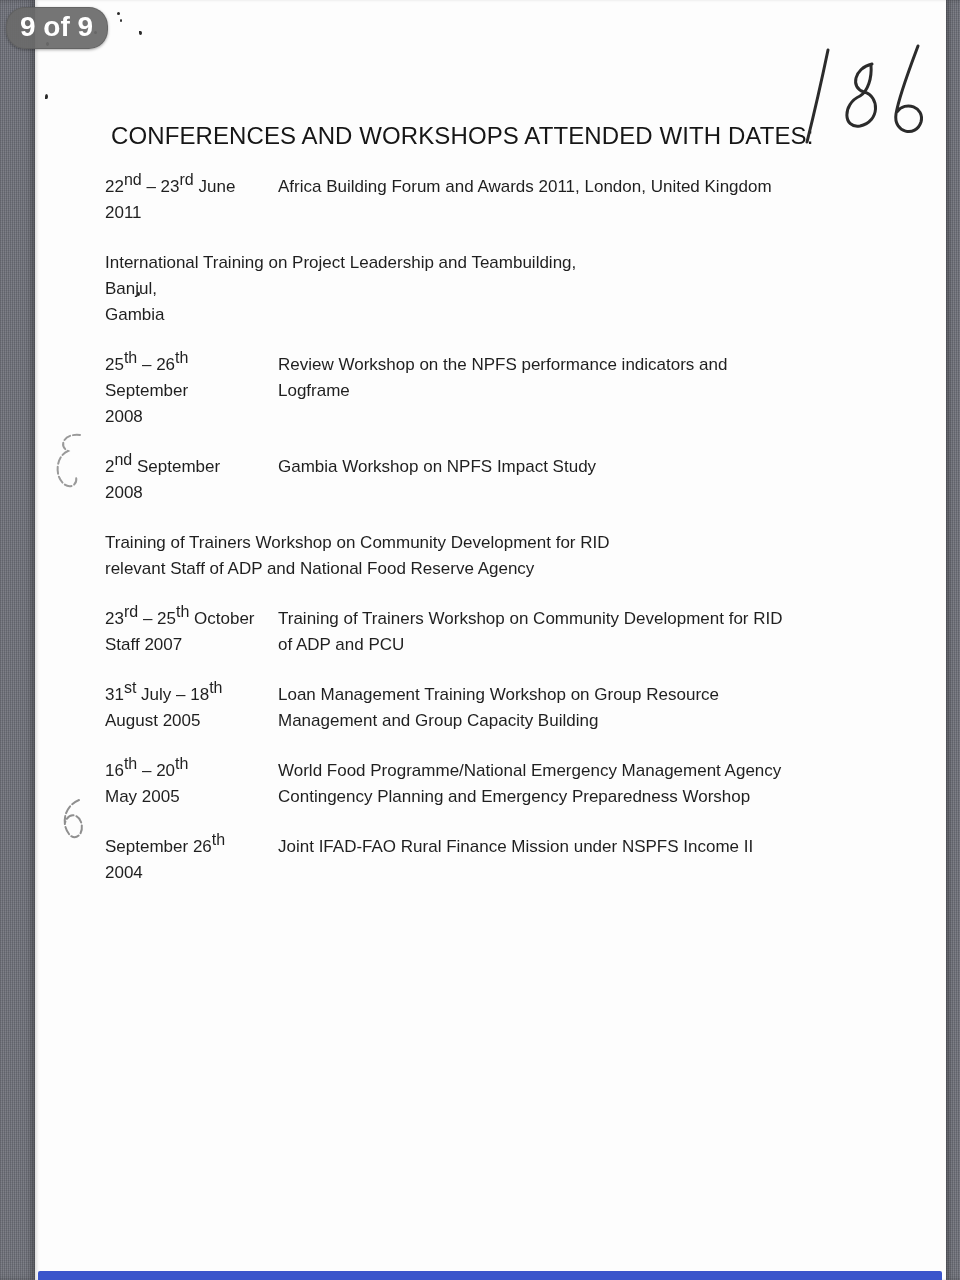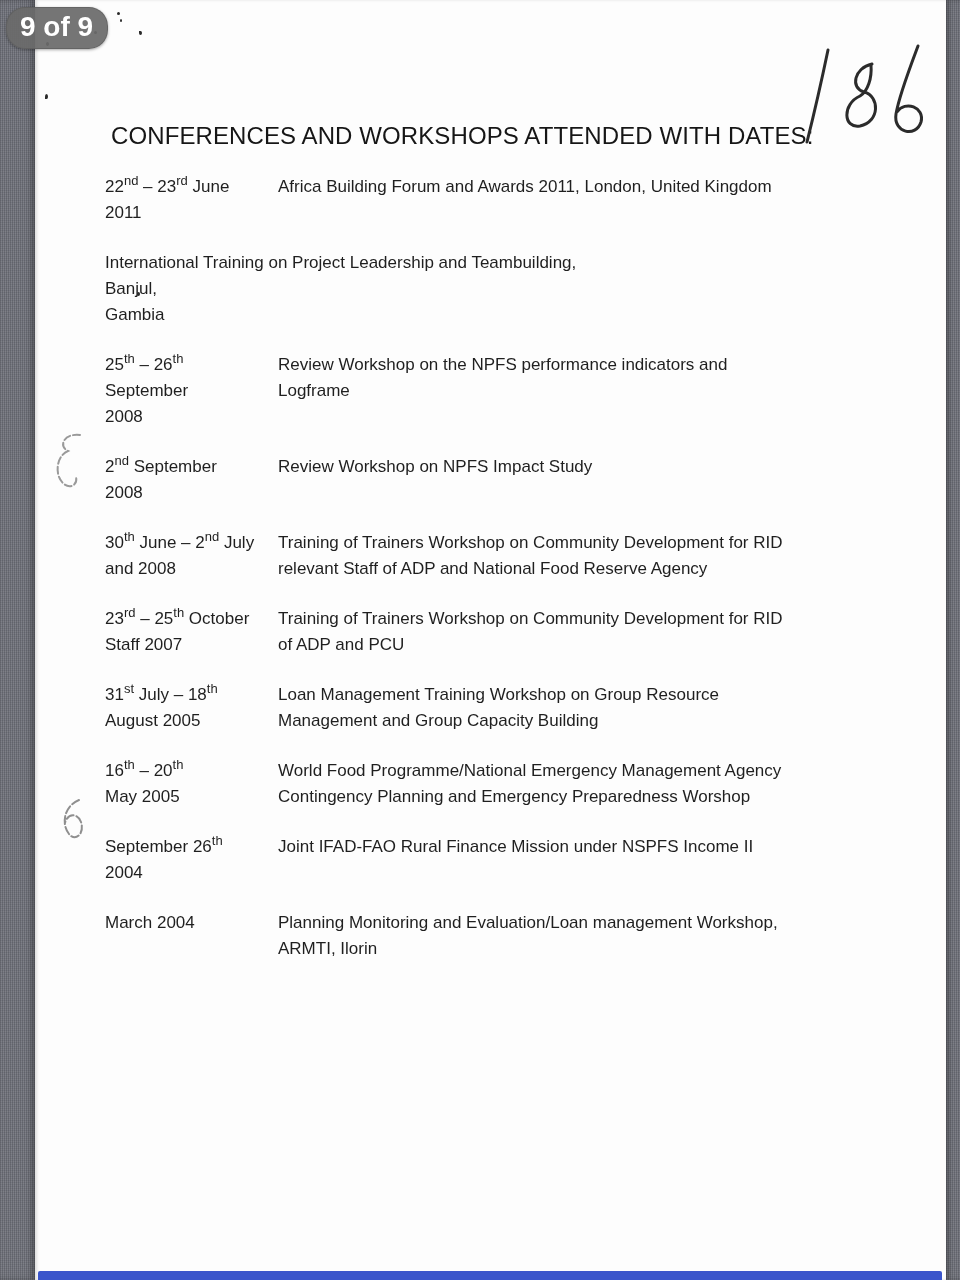--- a/index.html
+++ b/index.html
@@ -31,21 +31,21 @@
   }
 
   h1.doc-heading {
     font-size:24px; font-weight:normal; letter-spacing:.1px;
     line-height:24px; margin:0 0 26px 6px; color:#161616;
   }
 
   .entry { display:flex; margin-bottom:24px; font-size:17px; line-height:26px; }
   .entry .date { flex:0 0 173px; white-space:nowrap; }
   .entry .desc { flex:1 1 auto; white-space:nowrap; }
-  sup { font-size:13px; line-height:0; }
+  sup { font-size:16px; line-height:0; }
 
   
   .badge {
     position:absolute; left:6px; top:7px;
     background:rgba(106,106,106,.93);
     border:1px solid rgba(90,90,90,.6);
     border-radius:19px;
     padding:3px 14px 5px 13px;
     color:#fff; font-weight:bold; font-size:28px;
     box-shadow:0 1px 3px rgba(0,0,0,.35);
@@ -81,25 +81,24 @@
   </div>
 
 
   <div class="entry">
     <div class="date">25<sup>th</sup> – 26<sup>th</sup><br>September<br>2008</div>
     <div class="desc">Review Workshop on the NPFS performance indicators and<br>Logframe</div>
   </div>
 
   <div class="entry">
     <div class="date">2<sup>nd</sup> September<br>2008</div>
-    <div class="desc">Review Workshop on NPFS Impact Study</div>
+    <div class="desc">Gambia Workshop on NPFS Impact Study</div>
   </div>
 
   <div class="entry">
-    <div class="date">30<sup>th</sup> June – 2<sup>nd</sup> July<br>and 2008</div>
     <div class="desc">Training of Trainers Workshop on Community Development for RID<br>relevant Staff of ADP and National Food Reserve Agency</div>
   </div>
 
   <div class="entry">
     <div class="date">23<sup>rd</sup> – 25<sup>th</sup> October<br>Staff 2007</div>
     <div class="desc">Training of Trainers Workshop on Community Development for RID<br>of ADP and PCU</div>
   </div>
 
   <div class="entry">
     <div class="date">31<sup>st</sup> July – 18<sup>th</sup><br>August 2005</div>
@@ -110,24 +109,20 @@
     <div class="date">16<sup>th</sup> – 20<sup>th</sup><br>May 2005</div>
     <div class="desc">World Food Programme/National Emergency Management Agency<br>Contingency Planning and Emergency Preparedness Worshop</div>
   </div>
 
   <div class="entry">
     <div class="date">September 26<sup>th</sup><br>2004</div>
     <div class="desc">Joint IFAD-FAO Rural Finance Mission under NSPFS Income II</div>
   </div>
 
 
-  <div class="entry">
-    <div class="date">March 2004</div>
-    <div class="desc">Planning Monitoring and Evaluation/Loan management Workshop,<br>ARMTI, Ilorin</div>
-  </div>
 </div>
 
   <svg class="hand" style="left:755px; top:40px;" width="145" height="110" viewBox="0 0 145 110" aria-label="186">
     <g fill="none" stroke="#2b2b2b" stroke-width="3" stroke-linecap="round">
       <path d="M38,10 C33,34 24,74 17,102"></path>
       <path d="M82,24 C64,28 60,48 74,52 C90,56 90,82 70,86 C53,89 52,64 70,56 C78,51 82,38 81,25"></path>
       <path d="M128,6 C119,30 109,56 106,74 C103,93 126,98 131,82 C135,67 115,60 107,72"></path>
     </g>
   </svg>
 

